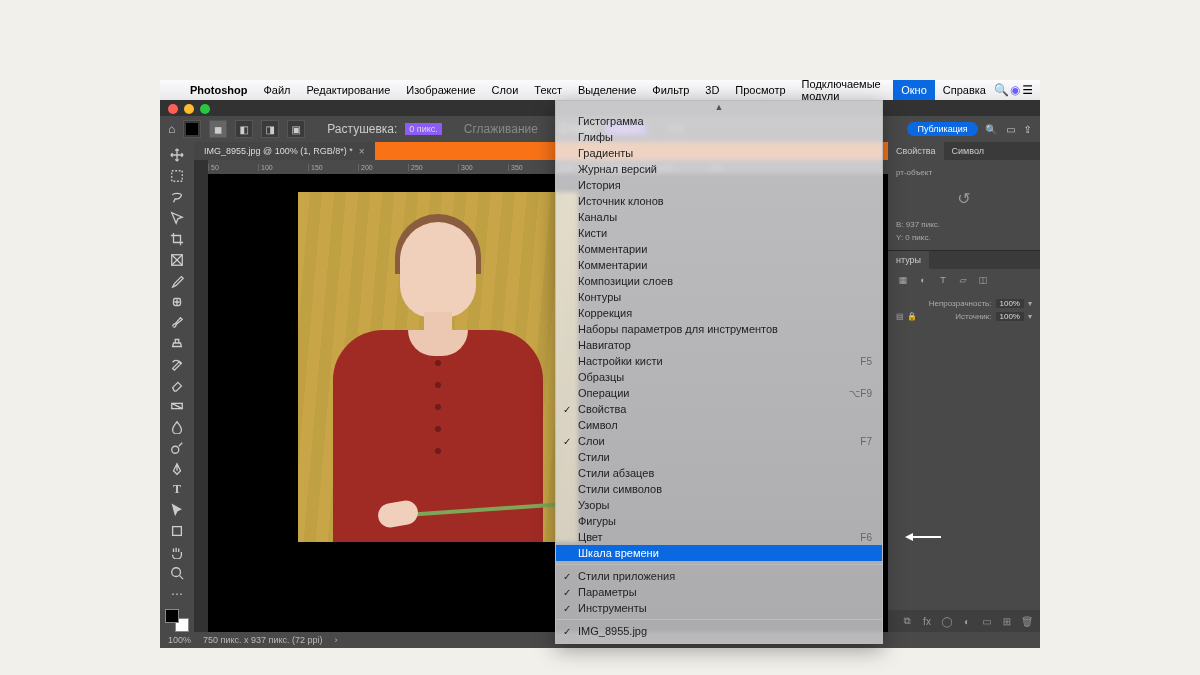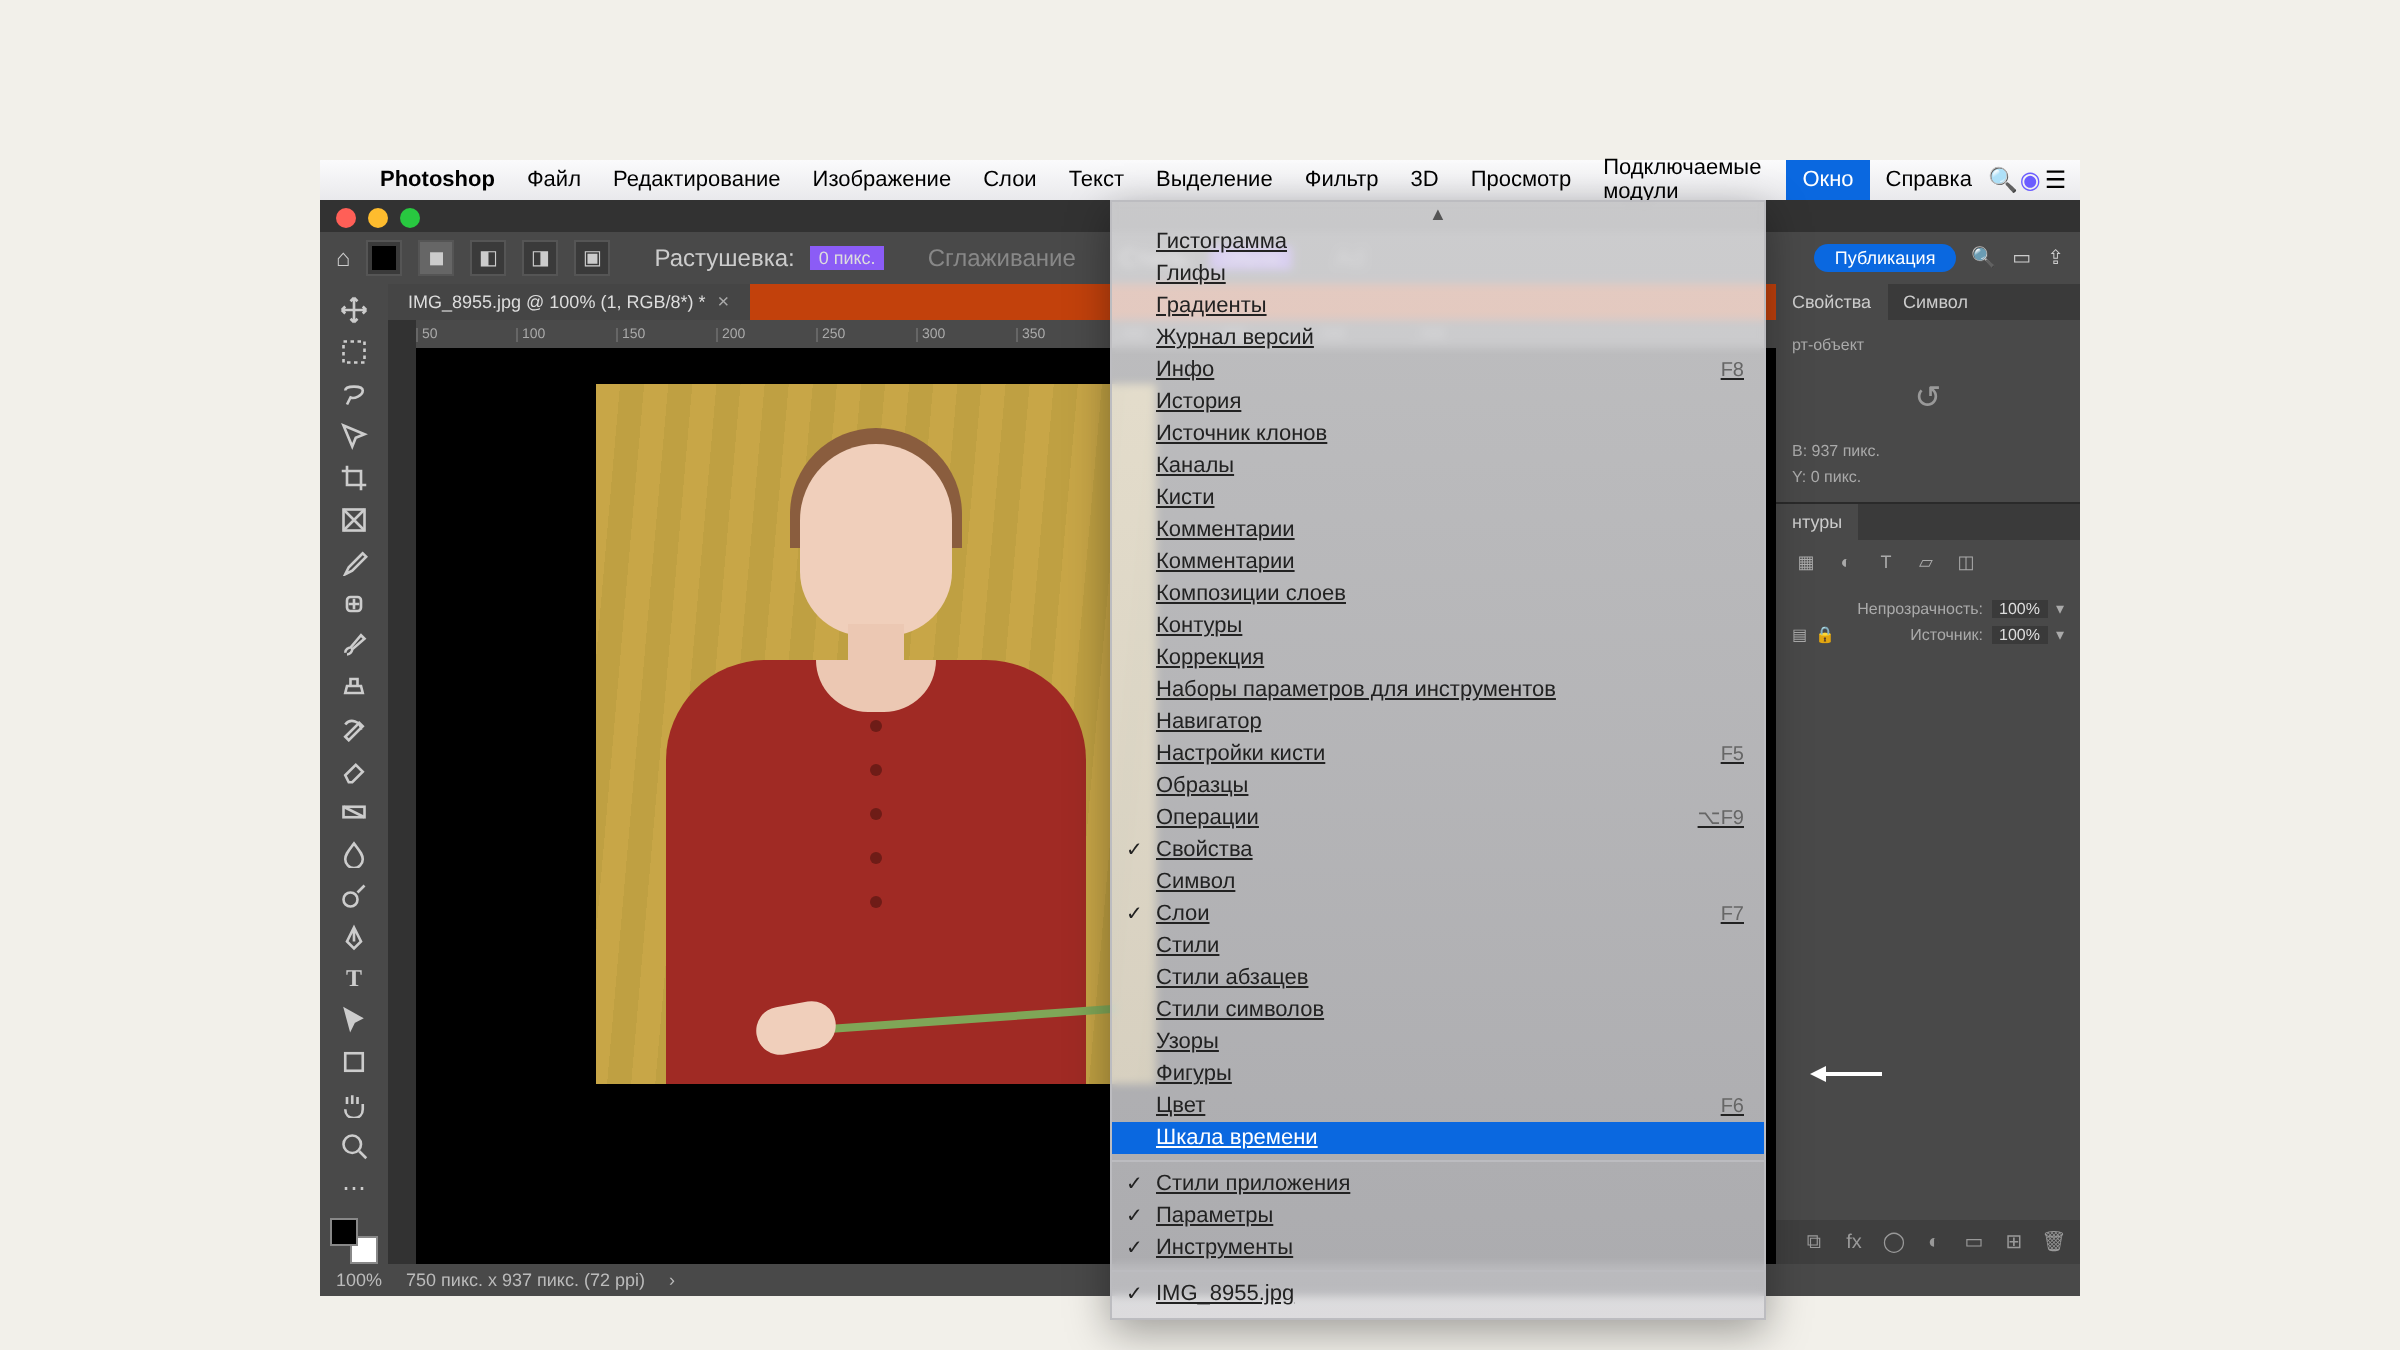--- a/index.html
+++ b/index.html
@@ -27,21 +27,21 @@
 .options-bar .home { font-size: 12px; }
 .options-bar .tool-icon { width: 18px; height: 18px; background: #3a3a3a; display: flex; align-items: center; justify-content: center; border: 1px solid #555; }
 .options-bar .label { font-size: 12px; margin-left: 14px; }
 .options-bar .input-sm { background: #8b5cf6; padding: 1px 4px; font-size: 9px; color: #ddd; }
 .options-bar .dim { color: #888; }
 .options-bar .dropdown { background: #8b5cf6; padding: 1px 6px; font-size: 9px; color: #ddd; border-radius: 2px; }
 .options-bar .right { margin-left: auto; display: flex; gap: 8px; align-items: center; }
 .publish-btn { background: #0a68e0; color: #fff; padding: 2px 10px; border-radius: 10px; font-size: 9px; }
 
 
-.doc-tabs { position: absolute; top: 62px; left: 34px; right: 152px; height: 18px; background: #c2410c; display: flex; align-items: center; }
+.doc-tabs { position: absolute; top: 62px; left: 34px; right: 152px; height: 18px; background: #f97316; display: flex; align-items: center; }
 .doc-tab { padding: 0 10px; font-size: 9px; color: #ddd; background: #454545; height: 100%; display: flex; align-items: center; gap: 6px; }
 .doc-tab .close { font-size: 10px; color: #aaa; }
 
 
 .ruler-h { position: absolute; top: 80px; left: 48px; right: 152px; height: 14px; background: #4a4a4a; display: flex; align-items: center; font-size: 7px; color: #aaa; overflow: hidden; }
 .ruler-h span { width: 50px; text-align: left; padding-left: 2px; border-left: 1px solid #666; }
 
 
 .toolbar { position: absolute; top: 62px; left: 0; width: 34px; bottom: 16px; background: #494949; display: flex; flex-direction: column; align-items: center; padding-top: 4px; gap: 2px; }
 .tool { width: 24px; height: 20px; display: flex; align-items: center; justify-content: center; color: #ccc; font-size: 12px; cursor: default; }
@@ -80,21 +80,21 @@
 .center-icon { text-align:center; padding:10px; color:#999; font-size:16px; }
 .layers-footer { margin-top:auto; display:flex; gap:6px; padding:4px 6px; justify-content:flex-end; background:#3f3f3f; }
 .layers-footer span { width:14px; height:14px; color:#999; font-size:10px; display:flex; align-items:center; justify-content:center; }
 
 
 .status-bar { position: absolute; bottom: 0; left: 0; right: 0; height: 16px; background: #494949; display: flex; align-items: center; font-size: 9px; color: #bbb; padding: 0 8px; gap: 12px; }
 
 
 .dropdown-menu { position: absolute; top: 20px; left: 395px; width: 328px; background: linear-gradient(#eeeef0cc, #d6d6dacc); backdrop-filter: blur(2px); border: 1px solid #bcbcc0; box-shadow: 0 6px 20px rgba(0,0,0,.35); font-size: 11px; color: #222; padding-bottom: 4px; }
 .dm-pointer { text-align:center; font-size:9px; color:#555; padding:1px 0; }
-.dm-item { display: flex; align-items: center; height: 16px; padding: 0 10px 0 22px; position: relative; cursor: default; text-decoration: underline; }
+.dm-item { display: flex; align-items: center; height: 16px; padding: 0 10px 0 22px; position: relative; cursor: default; }
 .dm-item .shortcut { margin-left: auto; font-size: 10px; color: #666; }
 .dm-item.checked::before { content: "✓"; position: absolute; left: 7px; font-size: 10px; }
 .dm-item.highlight { background: #0a68e0; color: #fff; }
 .dm-sep { height: 1px; background: #bcbcc0; margin: 3px 0; }
 
 
 .arrow-annotation { position: absolute; top: 533px; left: 905px; display: flex; align-items: center; color: #fff; }
 .arrow-annotation .line { width: 28px; height: 1.5px; background: #fff; }
 .arrow-annotation .head { width:0; height:0; border-right:8px solid #fff; border-top:4px solid transparent; border-bottom:4px solid transparent; background:none; border-radius:0; position:static; transform:none; }
 </style>
@@ -378,24 +378,20 @@
         <div class="dm-item">
           <span>Глифы</span>
         </div>
         <div class="dm-item">
           <span>Градиенты</span>
         </div>
         <div class="dm-item">
           <span>Журнал версий</span>
         </div>
         <div class="dm-item">
-          <span>Инфо</span>
-          <span class="shortcut">F8</span>
-        </div>
-        <div class="dm-item">
           <span>История</span>
         </div>
         <div class="dm-item">
           <span>Источник клонов</span>
         </div>
         <div class="dm-item">
           <span>Каналы</span>
         </div>
         <div class="dm-item">
           <span>Кисти</span>

